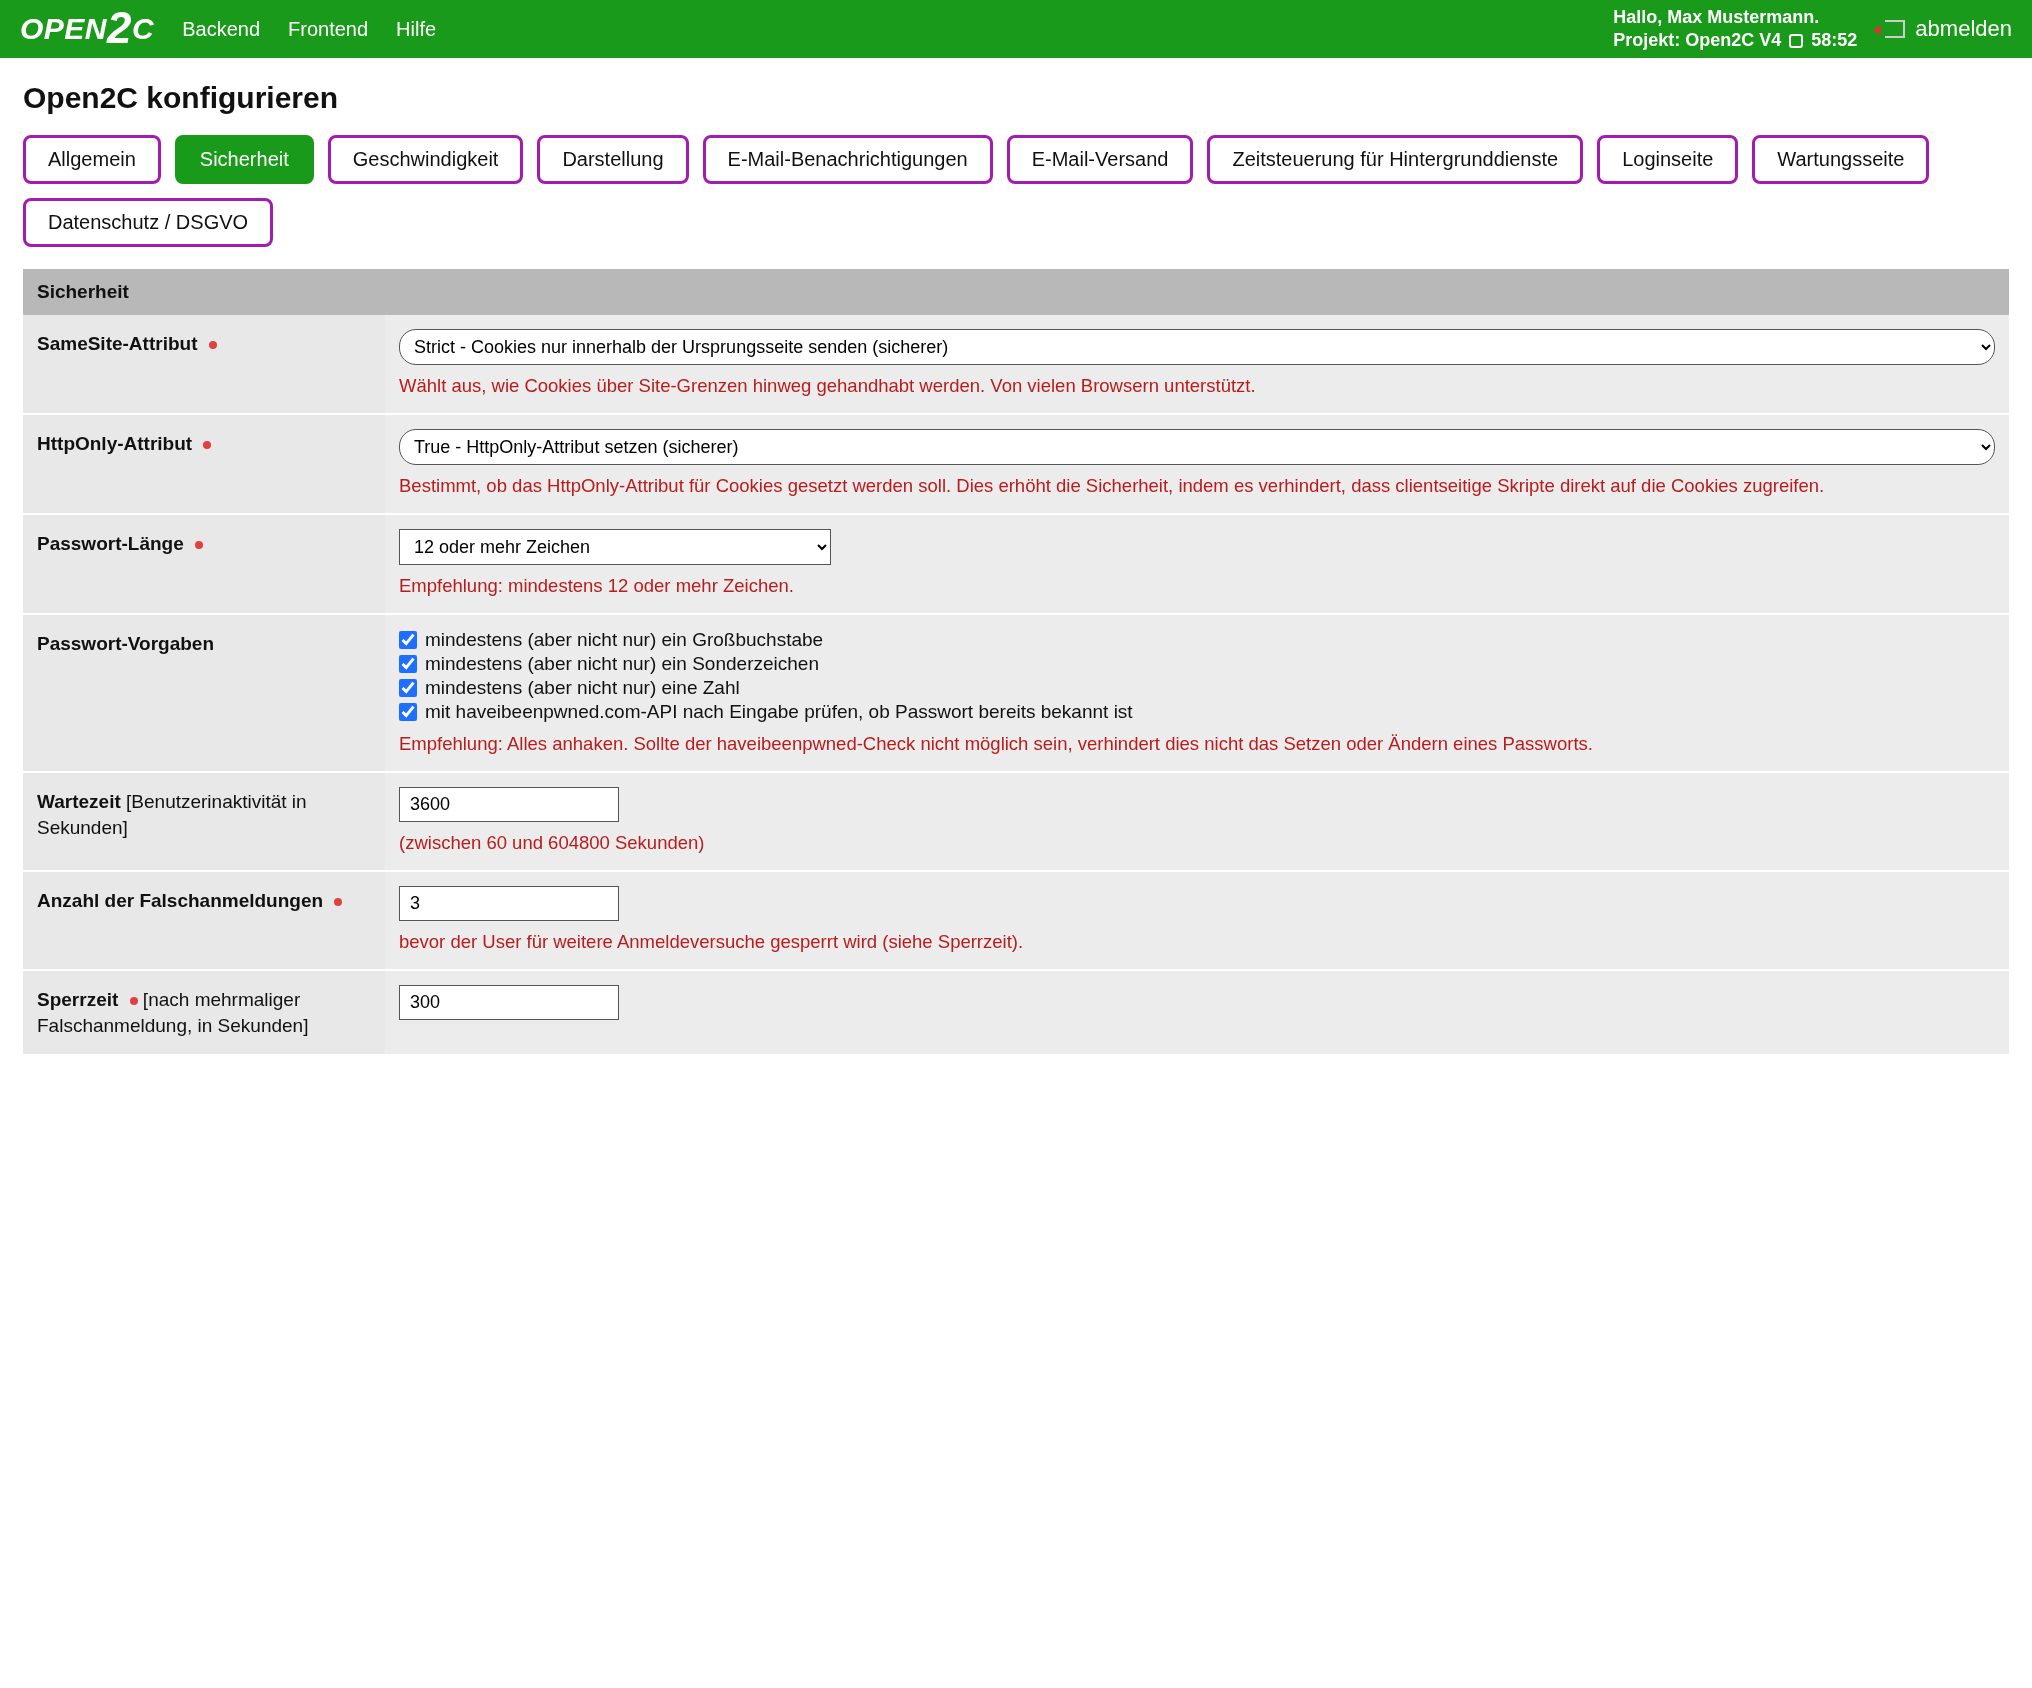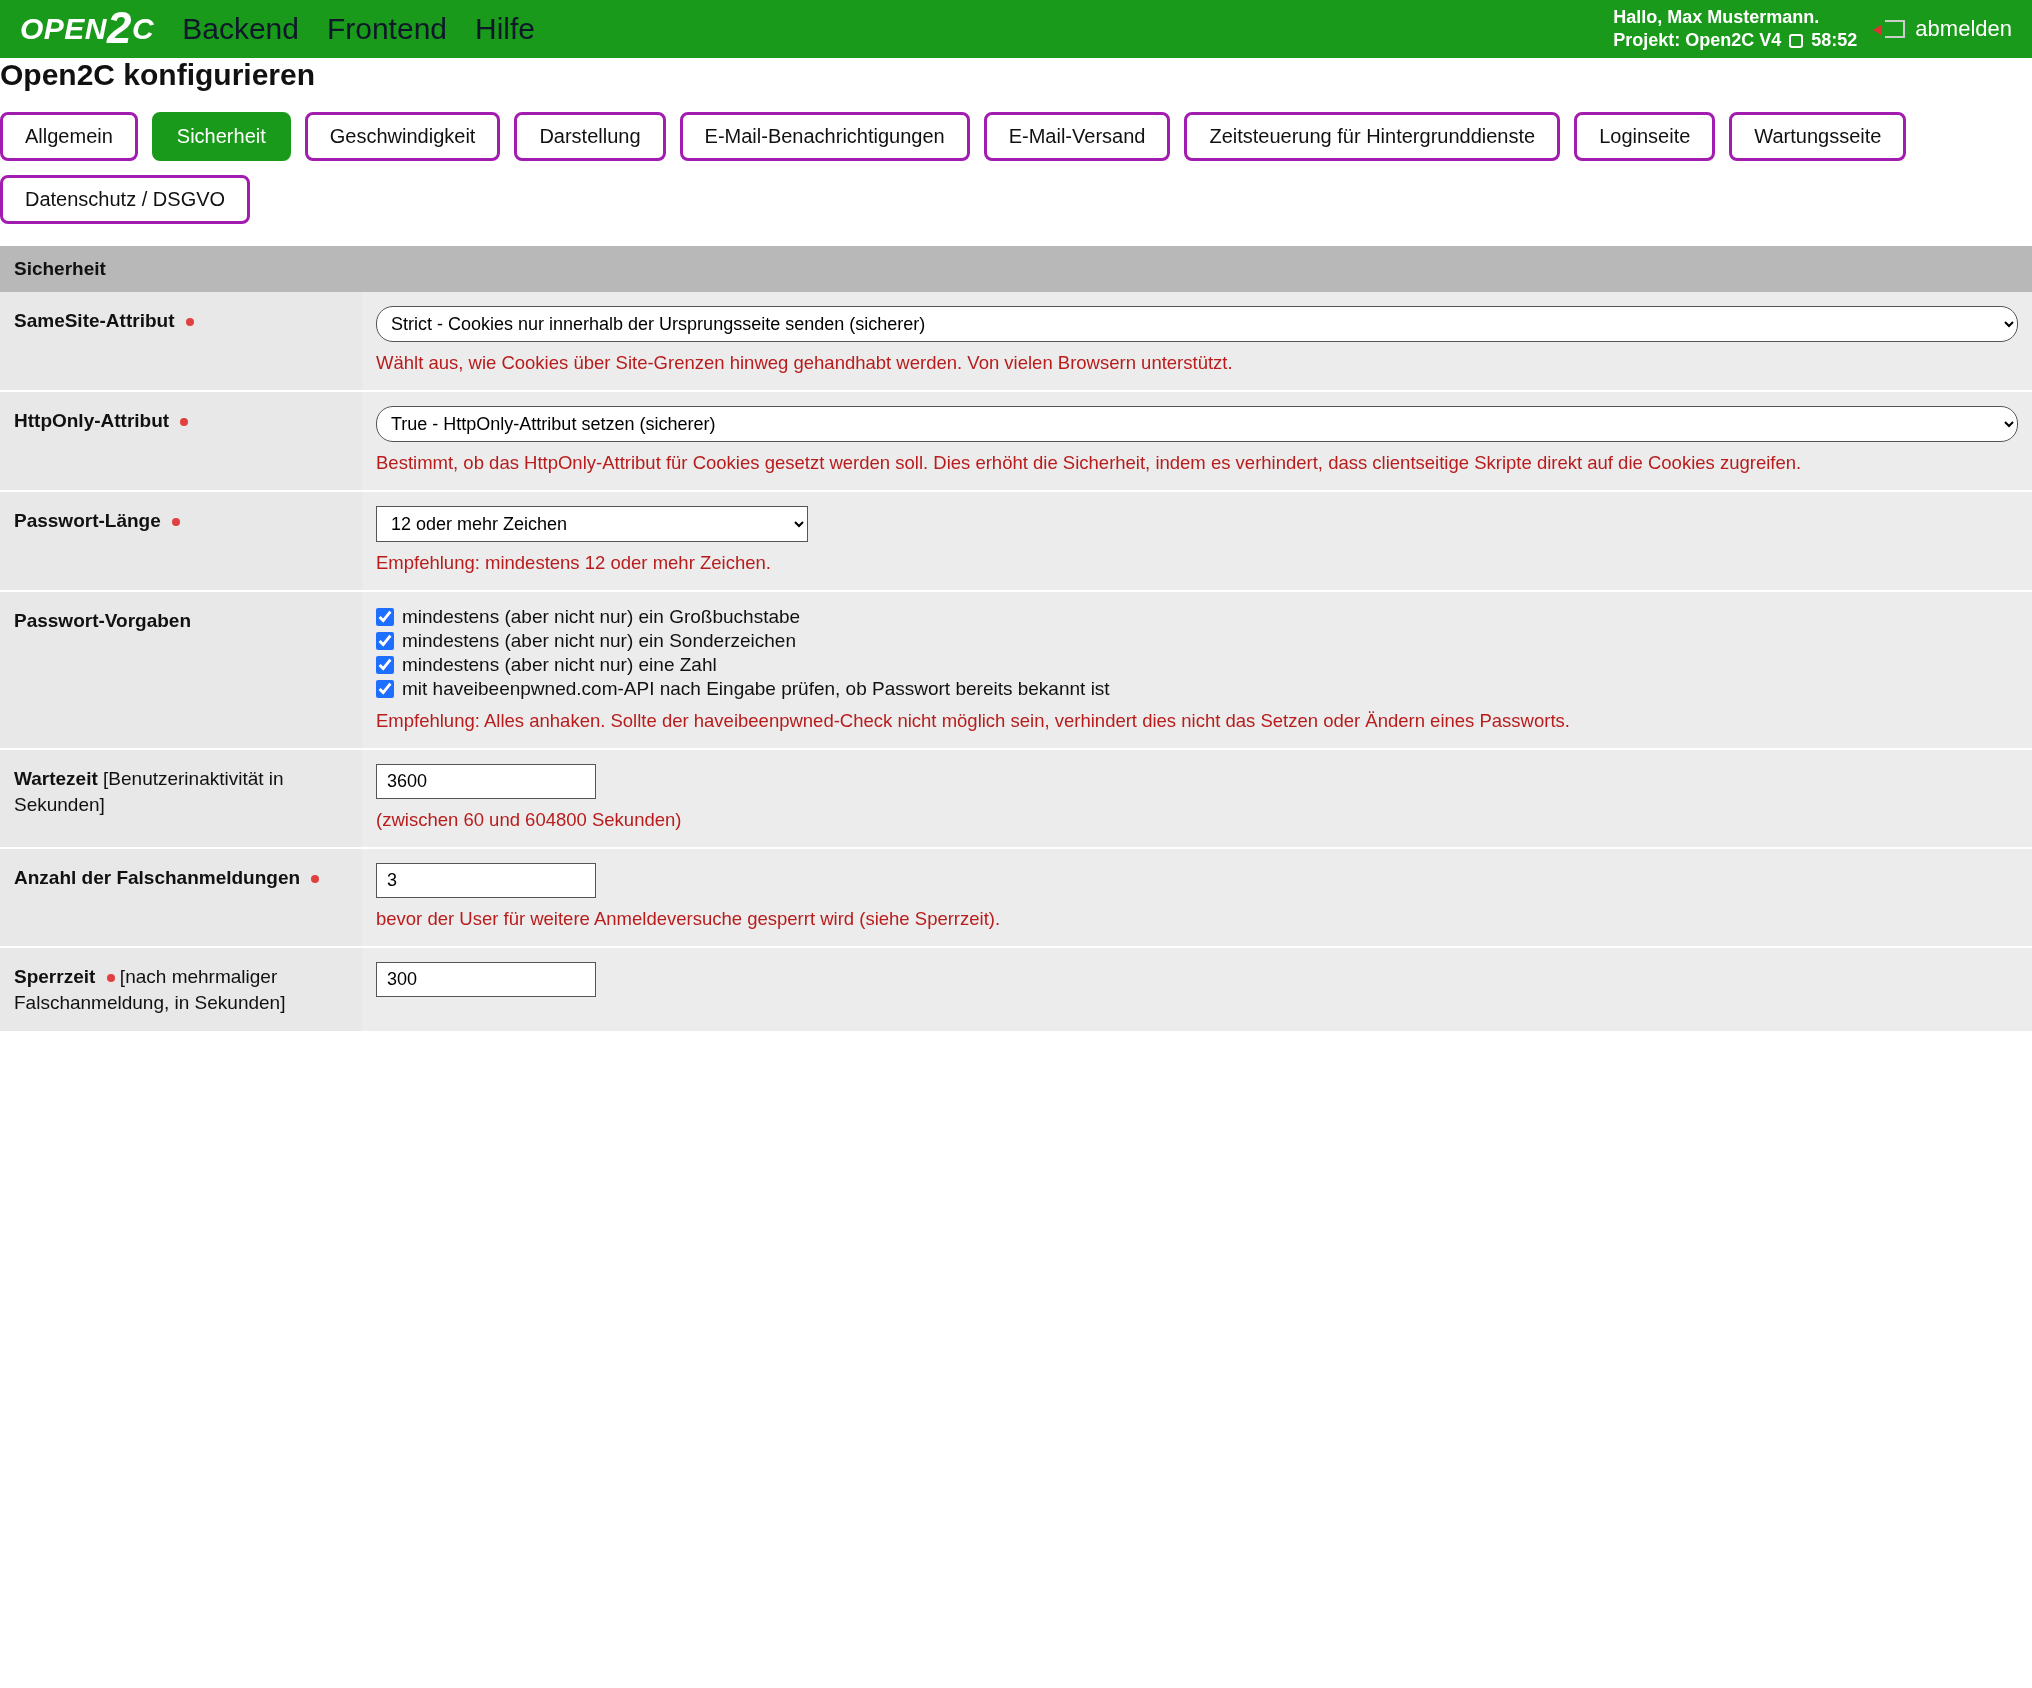--- a/index.html
+++ b/index.html
@@ -24,22 +24,22 @@
     letter-spacing: 0.5px;
     font-style: italic;
   }
   .logo .two {
     font-size: 44px;
     font-weight: 900;
     line-height: 0;
     vertical-align: -4px;
   }
   .nav-link {
-    color: #0f172a;
-    font-size: 30px;
+    color: #ffffff;
+    font-size: 20px;
     text-decoration: none;
     cursor: pointer;
     text-align: right;
   }
   .spacer { flex: 1; }
   .user-block {
     text-align: left;
     font-size: 18px;
     font-weight: 600;
     line-height: 1.3;
@@ -70,21 +70,21 @@
     content: '';
     position: absolute;
     left: -12px; top: 3px;
     width: 0; height: 0;
     border-top: 5px solid transparent;
     border-bottom: 5px solid transparent;
     border-right: 8px solid #d33;
   }
 
   .page {
-    padding: 0;
+    padding: 23px;
   }
   h1.page-title {
     font-size: 30px;
     font-weight: 800;
     margin-bottom: 20px;
   }
   .tabs {
     display: flex;
     flex-wrap: wrap;
     gap: 14px;

